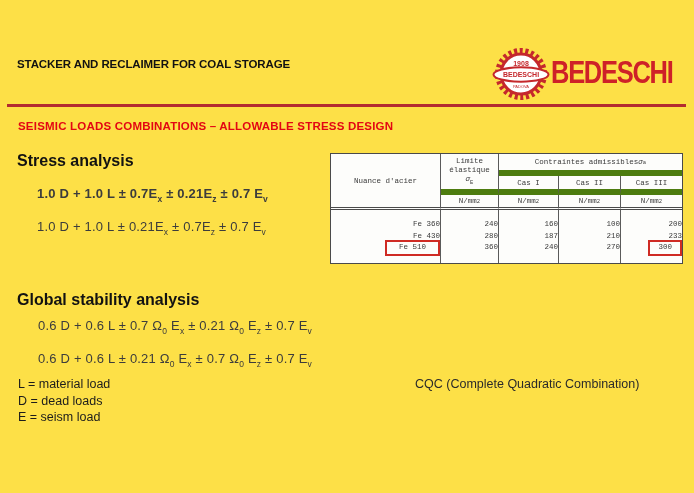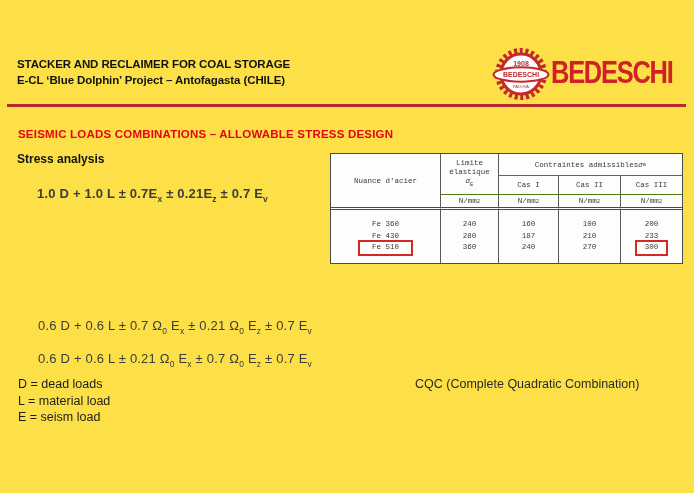--- a/index.html
+++ b/index.html
@@ -9,62 +9,61 @@
   }
   
   .title-block{position:absolute;left:17px;top:57px;font-weight:bold;
     font-size:11.5px;line-height:15.5px;color:#121212;letter-spacing:-0.1px;}
   .logo-gear{position:absolute;left:492px;top:45px;}
   .wordmark{position:absolute;left:551px;top:55px;font-size:30px;font-weight:bold;
     color:#ce2128;letter-spacing:-1.5px;transform:scaleX(0.85) scaleY(1.02);
     transform-origin:left top;white-space:nowrap;}
   .red-rule{position:absolute;left:7px;top:104px;width:679px;height:3px;background:#b32b30;}
   
-  .section-heading{position:absolute;left:18px;top:128px;font-size:11.5px;font-weight:bold;
+  .section-heading{position:absolute;left:18px;top:120px;font-size:11.5px;font-weight:bold;
     color:#e30613;letter-spacing:0.2px;white-space:nowrap;}
-  .block-heading{position:absolute;font-size:12px;font-weight:bold;color:#121212;}
+  .block-heading{position:absolute;font-size:16px;font-weight:bold;color:#121212;}
   .formula{position:absolute;font-size:13px;color:#3c3c3c;letter-spacing:0.2px;white-space:nowrap;}
   .formula sub{font-size:8.5px;}
   
   .tbl{
     position:absolute;left:330px;top:153px;width:353px;height:111px;
     border:1.5px solid #4a4a4a;background:#fdfdfb;box-sizing:border-box;
     display:grid;grid-template-columns:110px 58px 60px 62px 1fr;
     grid-template-rows:22px 19px 15px 1fr;
     font-family:"Liberation Mono","DejaVu Sans Mono",monospace;
     font-size:7.5px;color:#3a3a3a;
   }
   .cell{display:flex;align-items:center;justify-content:center;text-align:center;box-sizing:border-box;}
   .br{border-right:1px solid #5a5a5a;}
-  .bb{border-bottom:1px solid #4d7c0f;}
+  .bb{border-bottom:6px solid #4d7c0f;}
   .bbt{border-bottom:3px double #4a4a4a;}
   .c-grade{grid-area:1/1/4/2;}
   .c-limite{grid-area:1/2/3/3;flex-direction:column;line-height:9px;}
   .c-group{grid-area:1/3/2/6;}
   .c-cas1{grid-area:2/3/3/4;} .c-cas2{grid-area:2/4/3/5;} .c-cas3{grid-area:2/5/3/6;}
   .c-u1{grid-area:3/2/4/3;} .c-u2{grid-area:3/3/4/4;} .c-u3{grid-area:3/4/4/5;} .c-u4{grid-area:3/5/4/6;}
   .c-d1{grid-area:4/1/5/2;} .c-d2{grid-area:4/2/5/3;} .c-d3{grid-area:4/3/5/4;}
   .c-d4{grid-area:4/4/5/5;} .c-d5{grid-area:4/5/5/6;}
-  .dcell{display:block;padding-top:9px;line-height:11.5px;text-align:center;box-sizing:border-box;}
+  .dcell{display:block;padding-top:9px;line-height:11.5px;text-align:right;box-sizing:border-box;}
   .sym{font-style:italic;}
   .tbl sub{font-size:5.5px;} .tbl sup{font-size:5.5px;}
   .redbox{display:inline-block;border:2px solid #cf2b24;line-height:9.5px;margin:-2px 0;}
   .redbox.wide{padding:1px 12px;} .redbox.slim{padding:1px 8px;}
   
   .defs{position:absolute;left:18px;top:376px;font-size:12.5px;line-height:16.5px;color:#1c1c1c;}
   .cqc{position:absolute;left:415px;top:377px;font-size:12.5px;color:#2a2a2a;white-space:nowrap;}
 </style>
 </head>
 <body>
 
 <div class="slide">
 
   <div class="title-block">
     <div>STACKER AND RECLAIMER FOR COAL STORAGE</div>
-    <div>E-CL ‘Blue Dolphin’ Project – Antofagasta (CHILE)</div>
   </div>
 
   <svg class="logo-gear" width="58" height="58" viewBox="0 0 58 58">
     <circle cx="29" cy="29" r="23" fill="none" stroke="#c5282c" stroke-width="6" stroke-dasharray="3 2.6"></circle>
     <circle cx="29" cy="29" r="20" fill="#ffffff" stroke="#c5282c" stroke-width="3"></circle>
     <text x="29" y="21" text-anchor="middle" font-family="Liberation Sans, sans-serif" font-size="7" font-weight="bold" fill="#c5282c">1908</text>
     <ellipse cx="29" cy="29.5" rx="27.5" ry="7.2" fill="#ffffff" stroke="#c5282c" stroke-width="2"></ellipse>
     <text x="29" y="32" text-anchor="middle" font-family="Liberation Sans, sans-serif" font-size="7" font-weight="bold" fill="#c5282c">BEDESCHI</text>
     <text x="29" y="43" text-anchor="middle" font-family="Liberation Sans, sans-serif" font-size="4" fill="#c5282c">PADOVA</text>
   </svg>
@@ -72,20 +71,21 @@
   <div class="wordmark">BEDESCHI</div>
 
   <div class="red-rule"></div>
 
   <div class="section-heading">SEISMIC LOADS COMBINATIONS – ALLOWABLE STRESS DESIGN</div>
 
   <div class="block-heading" style="left:17px;top:152px;">Stress analysis</div>
 
   <div class="formula" style="left:37px;top:186px;font-weight:bold;"><span>1.0 D + 1.0 L ± 0.7E</span><sub>x</sub><span> ± 0.21E</span><sub>z</sub><span> ± 0.7 E</span><sub>v</sub></div>
 
+  <div class="formula" style="left:37px;top:219px;"><span>1.0 D + 1.0 L ± 0.21E</span><sub>x</sub><span> ± 0.7E</span><sub>z</sub><span> ± 0.7 E</span><sub>v</sub></div>
 
   <div class="tbl">
     <div class="cell c-grade br bbt">Nuance d'acier</div>
     <div class="cell c-limite br bb">
       <span>Limite</span>
       <span>élastique</span>
       <span><span class="sym">σ</span><sub>E</sub></span>
     </div>
     <div class="cell c-group bb">
         <span>Contraintes admissibles </span>
@@ -132,26 +132,27 @@
       <div>210</div>
       <div>270</div>
     </div>
     <div class="dcell c-d5">
       <div>200</div>
       <div>233</div>
       <div><span class="redbox slim">300</span></div>
     </div>
   </div>
 
+  <div class="block-heading" style="left:17px;top:291px;">Global stability analysis</div>
 
   <div class="formula" style="left:38px;top:318px;"><span>0.6 D + 0.6 L ± 0.7 Ω</span><sub>0</sub><span> E</span><sub>x</sub><span> ± 0.21 Ω</span><sub>0</sub><span> E</span><sub>z</sub><span> ± 0.7 E</span><sub>v</sub></div>
 
   <div class="formula" style="left:38px;top:351px;"><span>0.6 D + 0.6 L ± 0.21 Ω</span><sub>0</sub><span> E</span><sub>x</sub><span> ± 0.7 Ω</span><sub>0</sub><span> E</span><sub>z</sub><span> ± 0.7 E</span><sub>v</sub></div>
 
   <div class="defs">
+    <div>L = material load</div>
     <div>D = dead loads</div>
-    <div>L = material load</div>
     <div>E = seism load</div>
   </div>
 
   <div class="cqc">CQC (Complete Quadratic Combination)</div>
 
 </div>
 
 </body></html>

